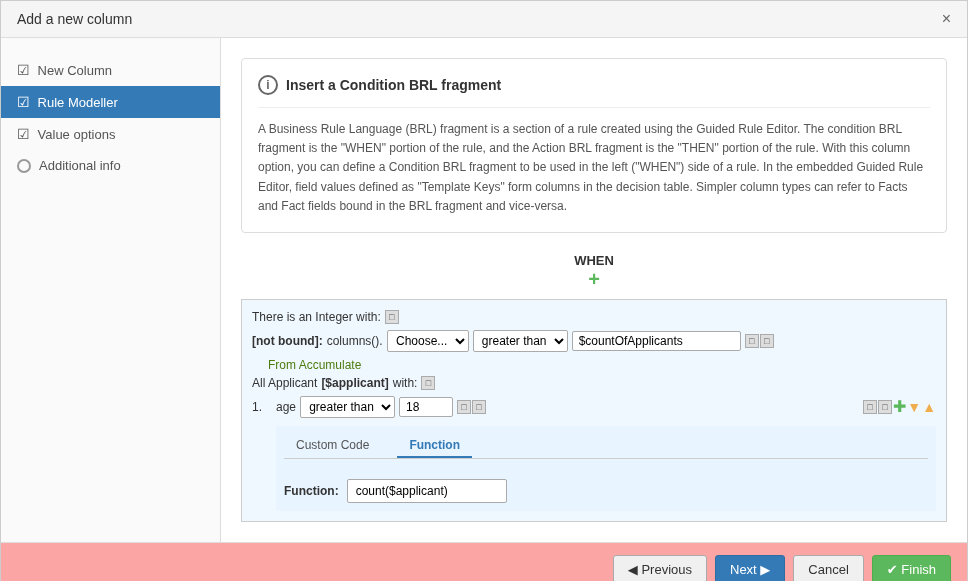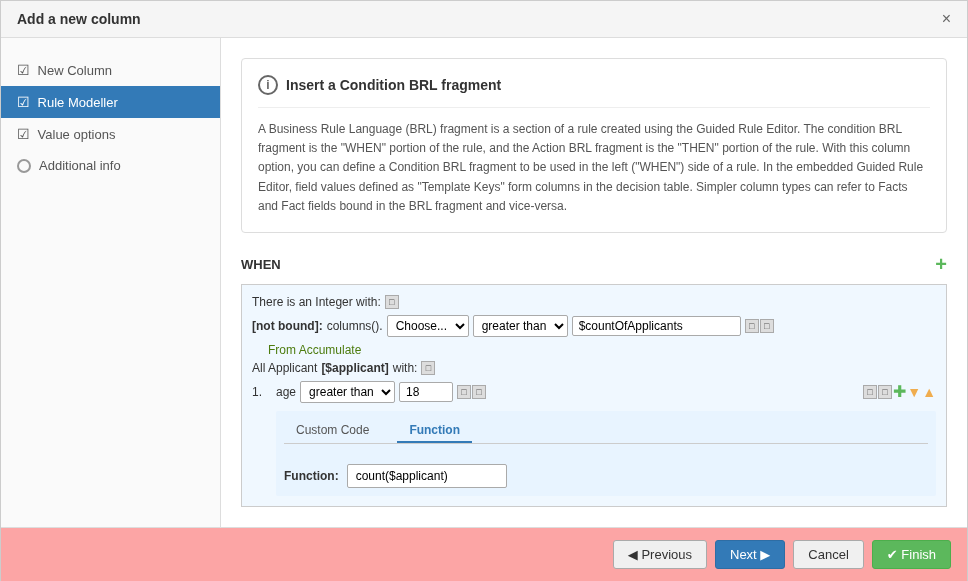--- a/index.html
+++ b/index.html
@@ -21,21 +21,21 @@
     .dialog-header {
       background: #f5f5f5;
       border-bottom: 1px solid #ddd;
       padding: 10px 16px;
       display: flex;
       align-items: center;
       justify-content: space-between;
     }
     .dialog-header-title {
       font-size: 14px;
-      font-weight: bold;
+      font-weight: normal;
       color: #333;
     }
     .dialog-close {
       cursor: pointer;
       color: #666;
       font-size: 16px;
       background: none;
       border: none;
       line-height: 1;
     }
@@ -117,20 +117,21 @@
       margin-top: 8px;
     }
     .when-label {
       font-weight: bold;
       font-size: 13px;
       color: #333;
       margin-bottom: 8px;
       display: flex;
       align-items: center;
       justify-content: space-between;
+      flex-direction: column;
     }
     .when-content {
       border: 1px solid #ccc;
       border-radius: 0;
       padding: 10px;
       background: #f0f8ff;
     }
     .condition-row {
       display: flex;
       align-items: center;
@@ -145,20 +146,21 @@
     .bold-text {
       font-weight: bold;
     }
     .condition-select {
       padding: 2px 4px;
       font-size: 12px;
       border: 1px solid #aaa;
       border-radius: 2px;
       background: #fff;
       cursor: pointer;
+      text-align: center;
     }
     .condition-input {
       padding: 2px 6px;
       font-size: 12px;
       border: 1px solid #aaa;
       border-radius: 2px;
       background: #fff;
     }
     .from-accumulate {
       font-size: 12px;

